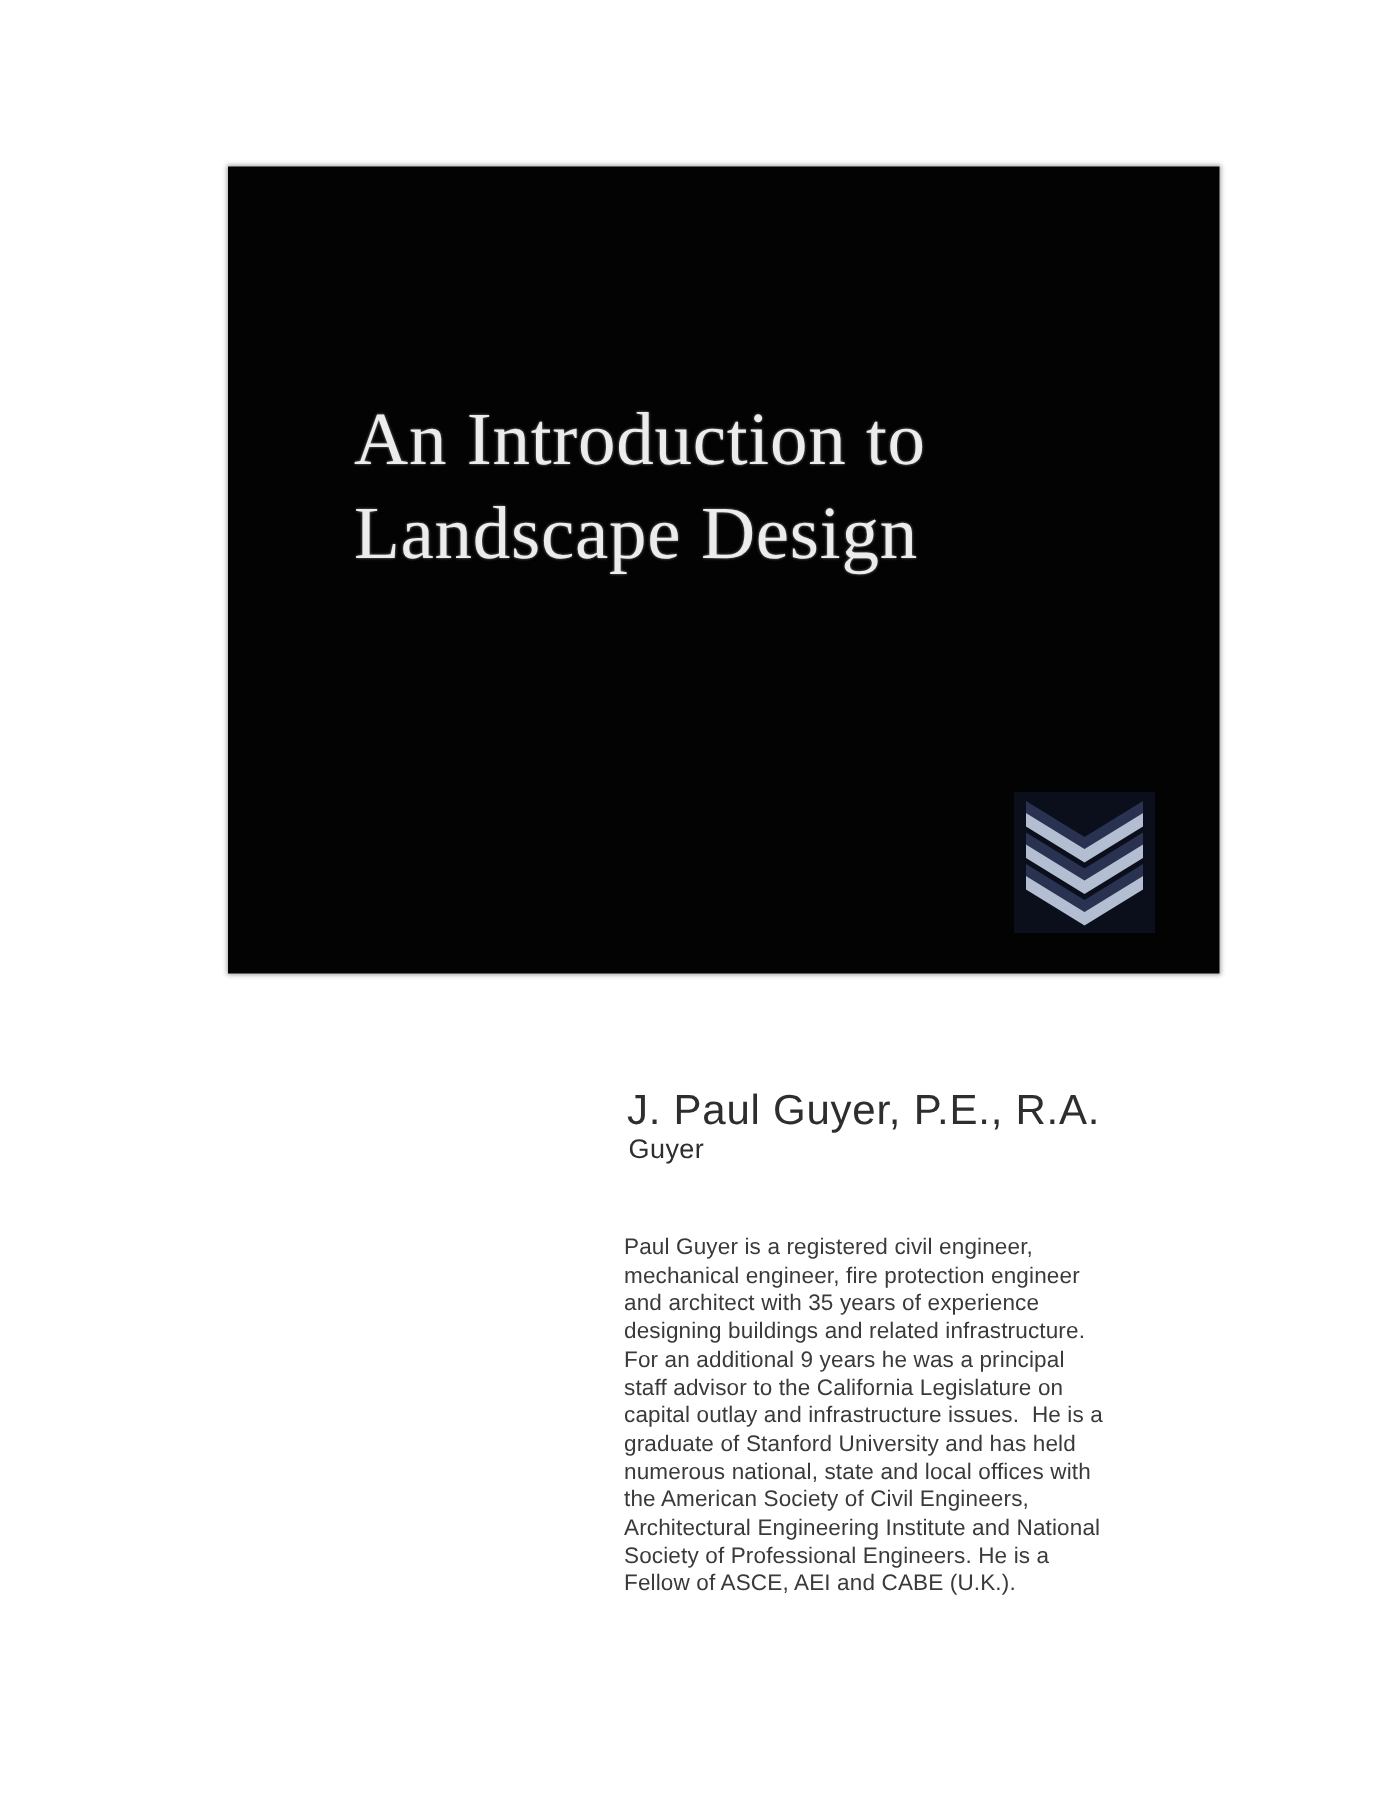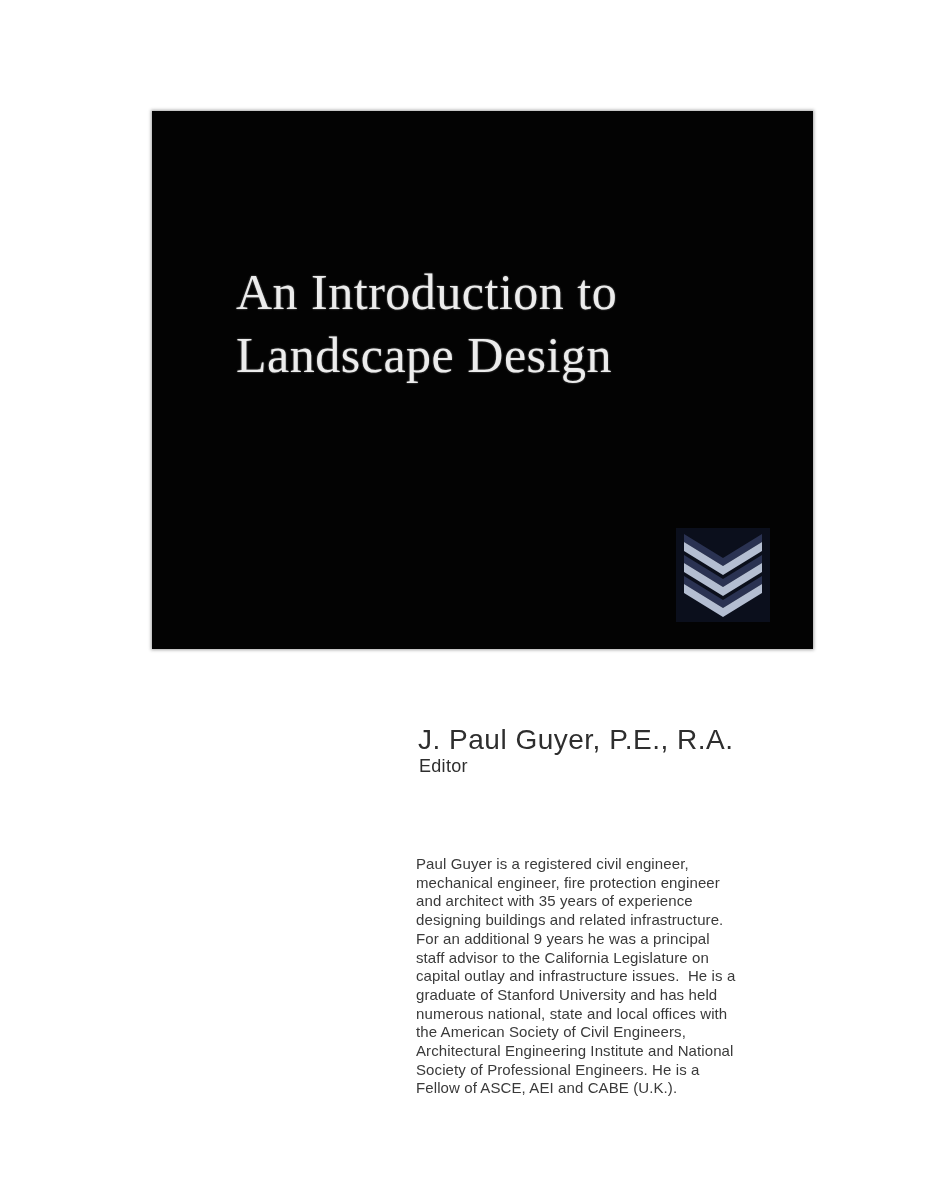--- a/index.html
+++ b/index.html
@@ -62,21 +62,21 @@
     left: 419px;
     top: 756px;
     font-size: 18px;
     letter-spacing: 0.3px;
     color: #2e2e2e;
     filter: blur(0.4px);
   }
   .author-bio {
     position: absolute;
     left: 416px;
-    top: 855px;
+    top: 823px;
     width: 370px;
     font-size: 15px;
     line-height: 18.7px;
     letter-spacing: 0.1px;
     color: #3a3a3a;
     white-space: pre-wrap;
     filter: blur(0.45px);
   }
 </style>
 </head>
@@ -98,21 +98,21 @@
       <polygon points="8,27 47,51 86,27 86,35 47,59 8,35" fill="#2a3252"></polygon>
       <polygon points="8,35 47,59 86,35 86,44 47,68 8,44" fill="#b4bed2"></polygon>
 
       <polygon points="8,48 47,72 86,48 86,56 47,80 8,56" fill="#2a3252"></polygon>
       <polygon points="8,56 47,80 86,56 86,65 47,89 8,65" fill="#b4bed2"></polygon>
     </svg>
   </div>
 
   <div class="author-name">J. Paul Guyer, P.E., R.A.</div>
 
-  <div class="author-role">Editor</div>
+  <div class="author-role">Guyer</div>
 
   <div class="author-bio">Paul Guyer is a registered civil engineer,
 mechanical engineer, fire protection engineer
 and architect with 35 years of experience
 designing buildings and related infrastructure.
 For an additional 9 years he was a principal
 staff advisor to the California Legislature on
 capital outlay and infrastructure issues.  He is a
 graduate of Stanford University and has held
 numerous national, state and local offices with

